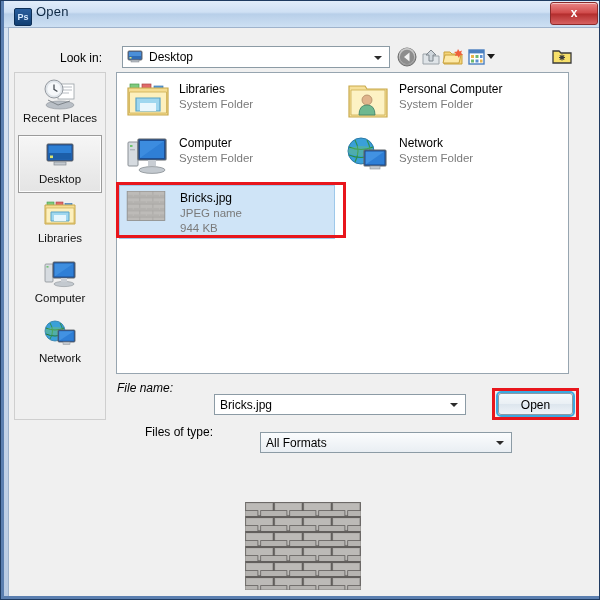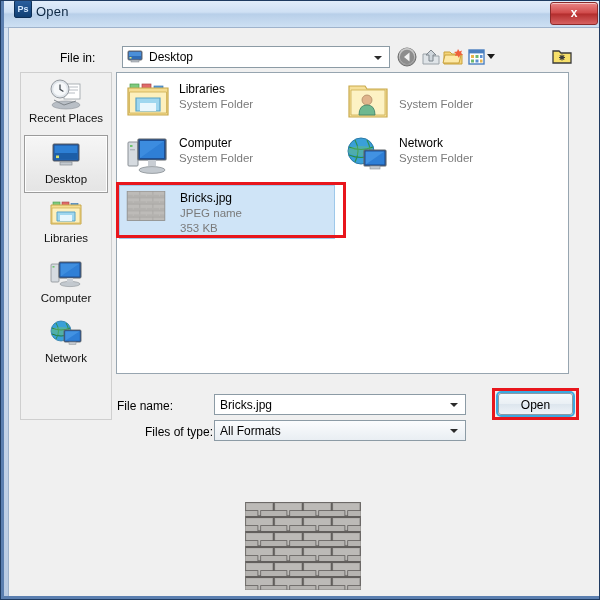--- a/index.html
+++ b/index.html
@@ -28,21 +28,21 @@
     pointer-events: none;
   }
 
   
   #titlebar {
     position: absolute; left: 0; top: 0; width: 600px; height: 27px;
     background: linear-gradient(to bottom, #e3eefb 0%, #cfe0f4 45%, #b8cfe9 52%, #cde0f3 100%);
     border-bottom: 1px solid #b5c7dd;
   }
   #ps-icon {
-    position: absolute; left: 10px; top: 0;
+    position: absolute; left: 10px; top: 8px;
     width: 16px; height: 16px;
     background: linear-gradient(to bottom, #2a5f9e, #113f73);
     border: 1px solid #0d2f57;
     border-radius: 2px;
     color: #d6eaff;
     font-size: 9px; font-weight: bold;
     text-align: center; line-height: 16px;
     font-family: "Liberation Sans", sans-serif;
   }
   #title-text {
@@ -112,21 +112,21 @@
     width: 0; height: 0;
     border-left: 4px solid transparent;
     border-right: 4px solid transparent;
     border-top: 5px solid #1b1b1b;
     cursor: pointer;
   }
   #tb-special { position: absolute; left: 548px; top: 47px; width: 20px; height: 18px; cursor: pointer; }
 
   
   #places {
-    position: absolute; left: 16px; top: 72px;
+    position: absolute; left: 10px; top: 72px;
     width: 92px; height: 348px;
     background: #f0f0f0;
     border: 1px solid #cfcfcf;
     box-sizing: border-box;
   }
   .place {
     position: absolute; left: 3px; width: 84px; height: 58px;
     text-align: center; cursor: pointer;
     box-sizing: border-box;
   }
@@ -181,32 +181,32 @@
   
   .annot {
     position: absolute;
     border: 3px solid #e8161c;
     box-sizing: border-box;
     pointer-events: none;
   }
 
   
   .frow-label { position: absolute; font-size: 12px; color: #000; }
-  #fn-label { left: 113px; top: 399px; }
+  #fn-label { left: 113px; top: 381px; font-style: italic; }
   #ft-label { left: 113px; top: 425px; margin-left: 28px; }
 
   .combo {
     position: absolute; left: 210px;
     width: 252px; height: 21px;
     border: 1px solid #8c9ba5;
     box-sizing: border-box;
     cursor: text;
   }
   #fn-combo { top: 394px; background: #ffffff; }
-  #ft-combo { top: 420px; background: linear-gradient(to bottom,#fbfcfd,#e9eef3); cursor: pointer; }
+  #ft-combo { top: 432px; background: linear-gradient(to bottom,#fbfcfd,#e9eef3); cursor: pointer; margin-left: 46px; }
   .combo .cval { position: absolute; left: 5px; top: 3px; font-size: 12px; color: #000; }
   .combo .carrow {
     position: absolute; right: 7px; top: 8px;
     width: 0; height: 0;
     border-left: 4px solid transparent;
     border-right: 4px solid transparent;
     border-top: 4px solid #2b2b2b;
   }
 
   .dlgbtn {
@@ -238,21 +238,21 @@
 <div id="window">
 
   <div id="titlebar">
     <div id="ps-icon">Ps</div>
     <div id="title-text">Open</div>
     <div id="close-btn">x</div>
   </div>
 
   <div id="dialog-body"></div>
 
-  <div id="lookin-label">File in:</div>
+  <div id="lookin-label">Look in:</div>
   <div id="lookin-combo">
     <svg id="lookin-icon" viewBox="0 0 16 14">
       <rect x="1" y="1" width="14" height="9" rx="1" fill="#2a5fa8" stroke="#6a6a6a"></rect>
       <rect x="2" y="2" width="12" height="7" fill="#4a8fd8"></rect>
       <rect x="2" y="6" width="12" height="3" fill="#2f6cb5"></rect>
       <rect x="2.5" y="7" width="2" height="1.6" fill="#e0e67a"></rect>
       <rect x="4" y="10" width="8" height="2" fill="#b9bfc6" stroke="#7d838a" stroke-width=".5"></rect>
     </svg>
     <div id="lookin-value">Desktop</div>
     <div id="lookin-arrow"></div>
@@ -399,30 +399,31 @@
             <rect x="0" y="0.6" width="15" height="6.6" fill="#bdbbb8"></rect>
             <rect x="8" y="4.6" width="15" height="2.8" fill="#b4b2af"></rect>
             <rect x="-8" y="4.6" width="15" height="2.8" fill="#b4b2af"></rect>
           </pattern>
         </defs>
         <rect x="0" y="0" width="46" height="36" fill="url(#brickpat-sm)"></rect>
         <rect x="0" y="0" width="46" height="36" fill="none" stroke="#8f8d8a" stroke-width="1"></rect>
       </svg>
       <div class="fname">Bricks.jpg</div>
       <div class="fsub">JPEG name</div>
-      <div class="fsub2">353 KB</div>
+      <div class="fsub2">944 KB</div>
     </div>
 
     <div class="fitem" style="left:222px; top:4px;">
       <svg class="ficon" viewBox="0 0 46 44">
         <path d="M4 5 h16 l2 3 h20 v28 h-38 z" fill="#f6e09a" stroke="#c9a94c" stroke-width="1.2"></path>
         <path d="M6 9 h34 v25 h-34 z" fill="#fdf2c4" stroke="#cbad52" stroke-width=".8"></path>
         <circle cx="22" cy="19" r="5" fill="#e0b48c" stroke="#b08a64" stroke-width=".8"></circle>
         <path d="M14 34 q0 -10 8 -10 q8 0 8 10 z" fill="#6fb890" stroke="#46866a" stroke-width=".9"></path>
       </svg>
+      <div class="fname">Personal Computer</div>
       <div class="fsub">System Folder</div>
     </div>
 
     <div class="fitem" style="left:222px; top:58px;">
       <svg class="ficon" viewBox="0 0 46 44">
         <circle cx="16" cy="16" r="13" fill="#3aa0d8" stroke="#2a7aa8" stroke-width="1"></circle>
         <path d="M4 12 q12 5 24 0 M4 20 q12 5 24 0" stroke="#2b8f3f" stroke-width="1.2" fill="none"></path>
         <path d="M10 5 q6 11 0 22 M22 5 q6 11 0 22" stroke="#2f8f4f" stroke-width="1.2" fill="none"></path>
         <ellipse cx="16" cy="16" rx="13" ry="5" fill="#6fc06f" opacity=".4"></ellipse>
         <rect x="19" y="15" width="22" height="16" rx="1" fill="#1d4f94" stroke="#5f656b" stroke-width="1.1"></rect>

